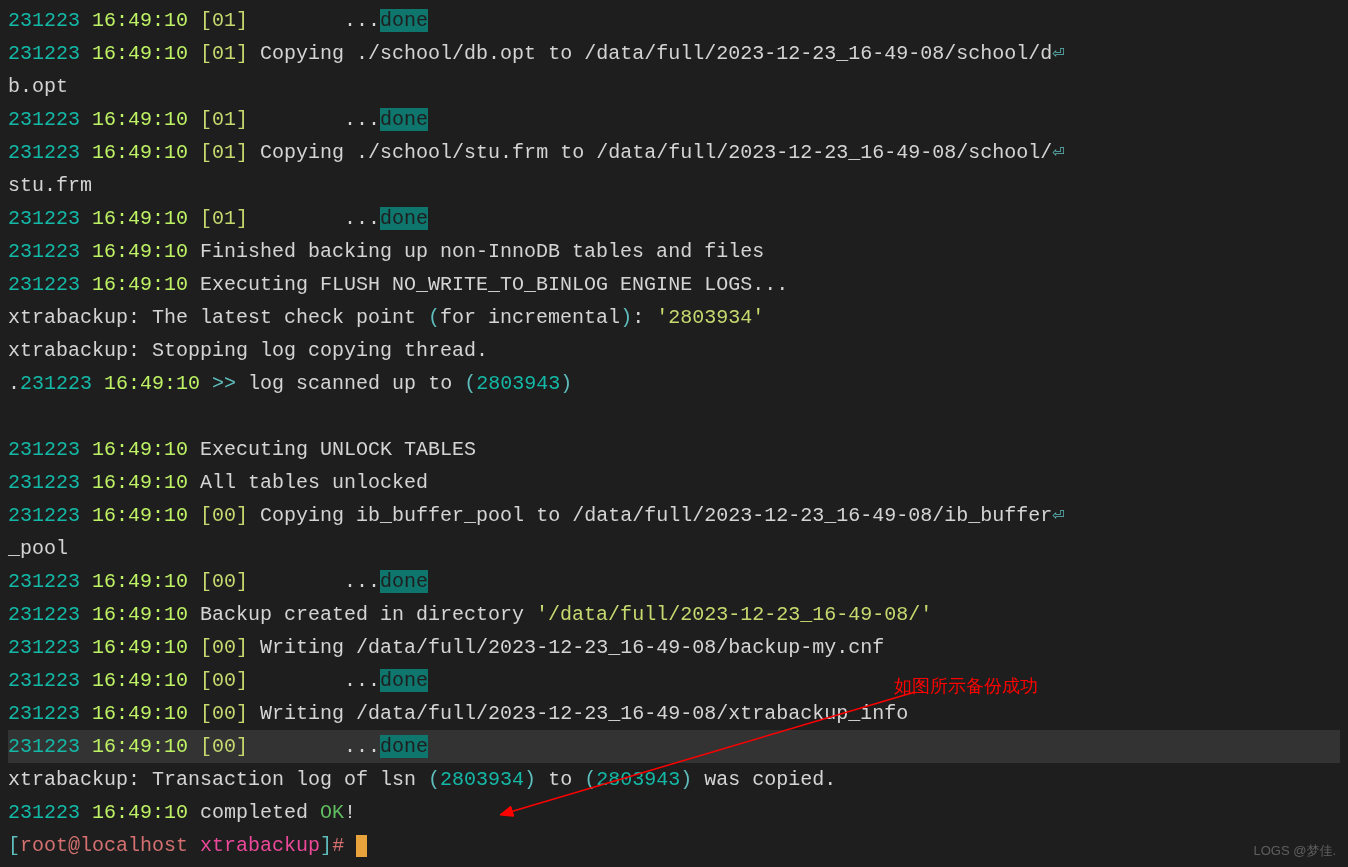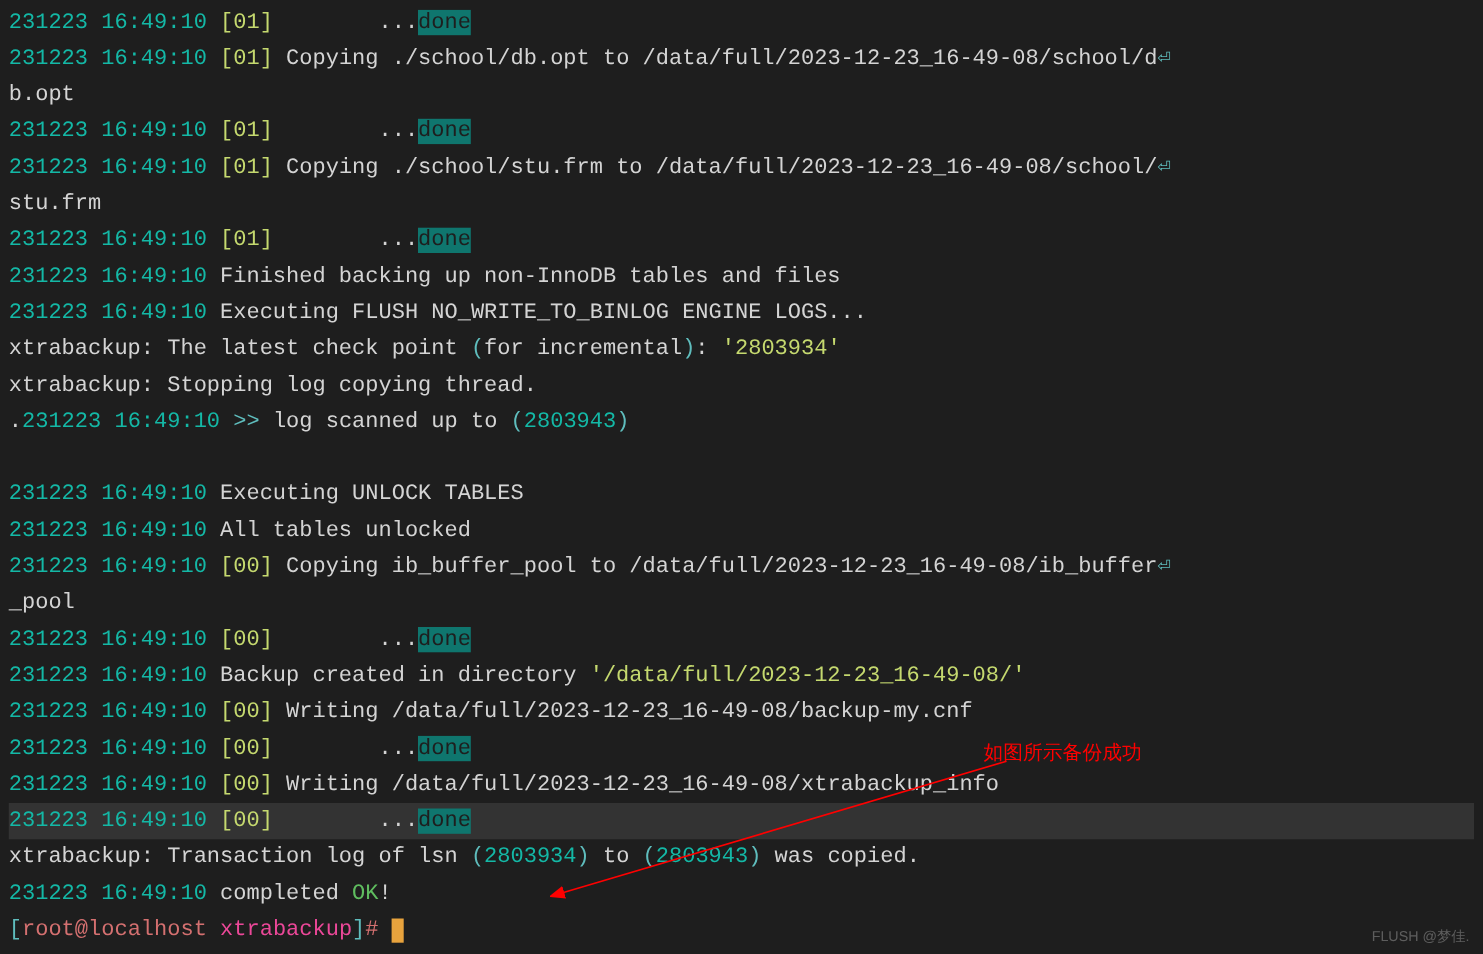--- a/index.html
+++ b/index.html
@@ -10,21 +10,21 @@
     line-height: 1.65;
     color: #d4d4d4;
     padding: 4px 8px;
     width: 1348px;
     height: 867px;
     overflow: hidden;
     position: relative;
   }
   .line { white-space: pre-wrap; word-break: break-all; }
   .ts-date { color: #14b8a6; }
-  .ts-time { color: #14b8a6; }
+  .ts-time { color: #bef264; }
   .tag { color: #c5d96f; }
   .txt { color: #d4d4d4; }
   .hl { color: #1e1e1e; background: #0f766e; }
   .cyan { color: #5fbdbd; }
   .green { color: #5fbd5f; }
   .yellow { color: #c5d96f; margin-top: 28px; }
   .current-line { background: #333333; display: inline-block; width: 100%; }
   .wrap-icon { color: #5fbdbd; }
   .prompt-br1 { color: #5fbdbd; }
   .prompt-user { color: #d47070; text-align: center; }
@@ -35,21 +35,21 @@
   .cursor {
     display: inline-block;
     width: 11px;
     height: 22px;
     background: #e8a33d;
     vertical-align: text-bottom;
   }
   .annotation {
     position: absolute;
     color: #ff0000;
-    font-family: Liberation Mono, monospace;
+    font-family: Liberation Sans, sans-serif;
     font-size: 18px;
     right: 310px;
     top: 672px;
     pointer-events: none;
     white-space: nowrap;
   }
   .arrow {
     position: absolute;
     pointer-events: none;
   }
@@ -72,13 +72,13 @@
 
 <svg class="arrow" style="left:500px; top:690px; width:430px; height:130px;">
   <defs>
     <marker id="ah" markerWidth="10" markerHeight="8" refX="2" refY="4" orient="auto">
       <polygon points="0 0, 10 4, 0 8" fill="#ff0000"></polygon>
     </marker>
   </defs>
   <line x1="415" y1="2" x2="10" y2="122" stroke="#ff0000" stroke-width="1.5" marker-end="url(#ah)"></line>
 </svg>
 
-<div class="watermark">FLUSH @梦佳.</div>
+<div class="watermark">LOGS @梦佳.</div>
 
 </body></html>

